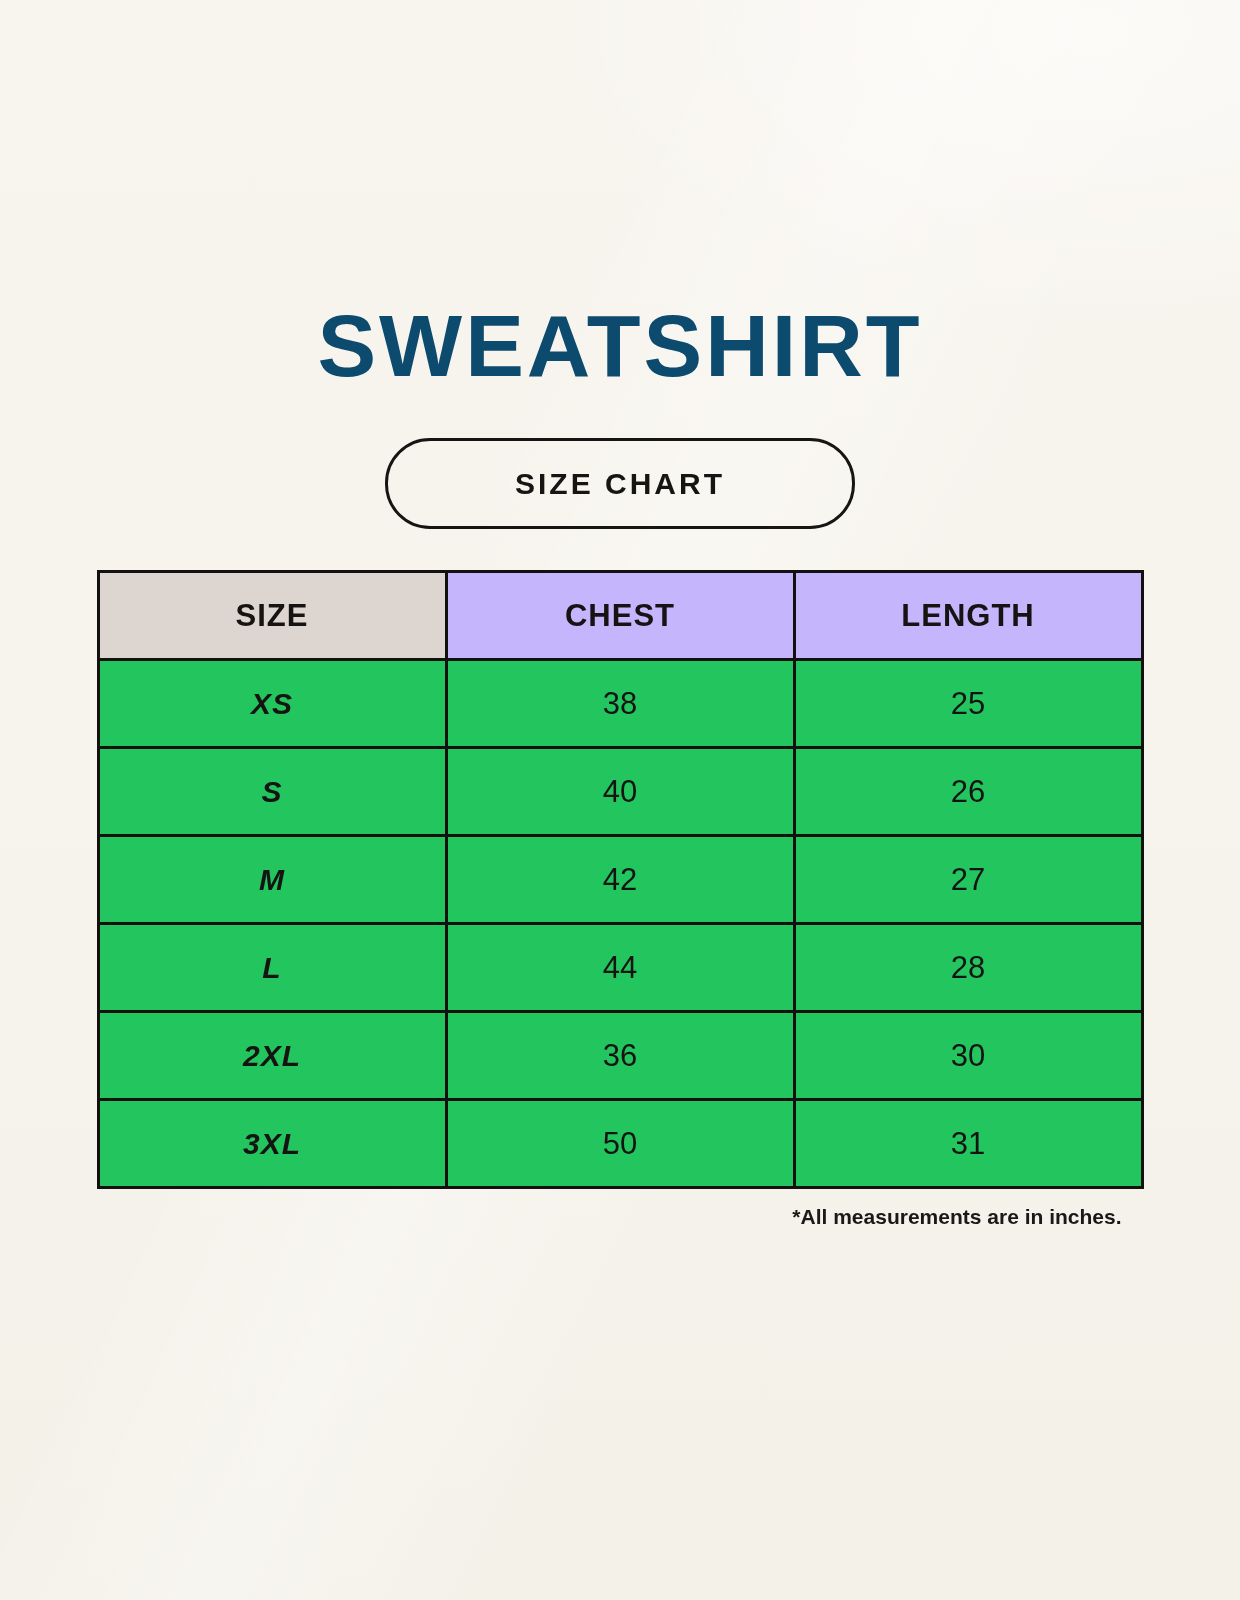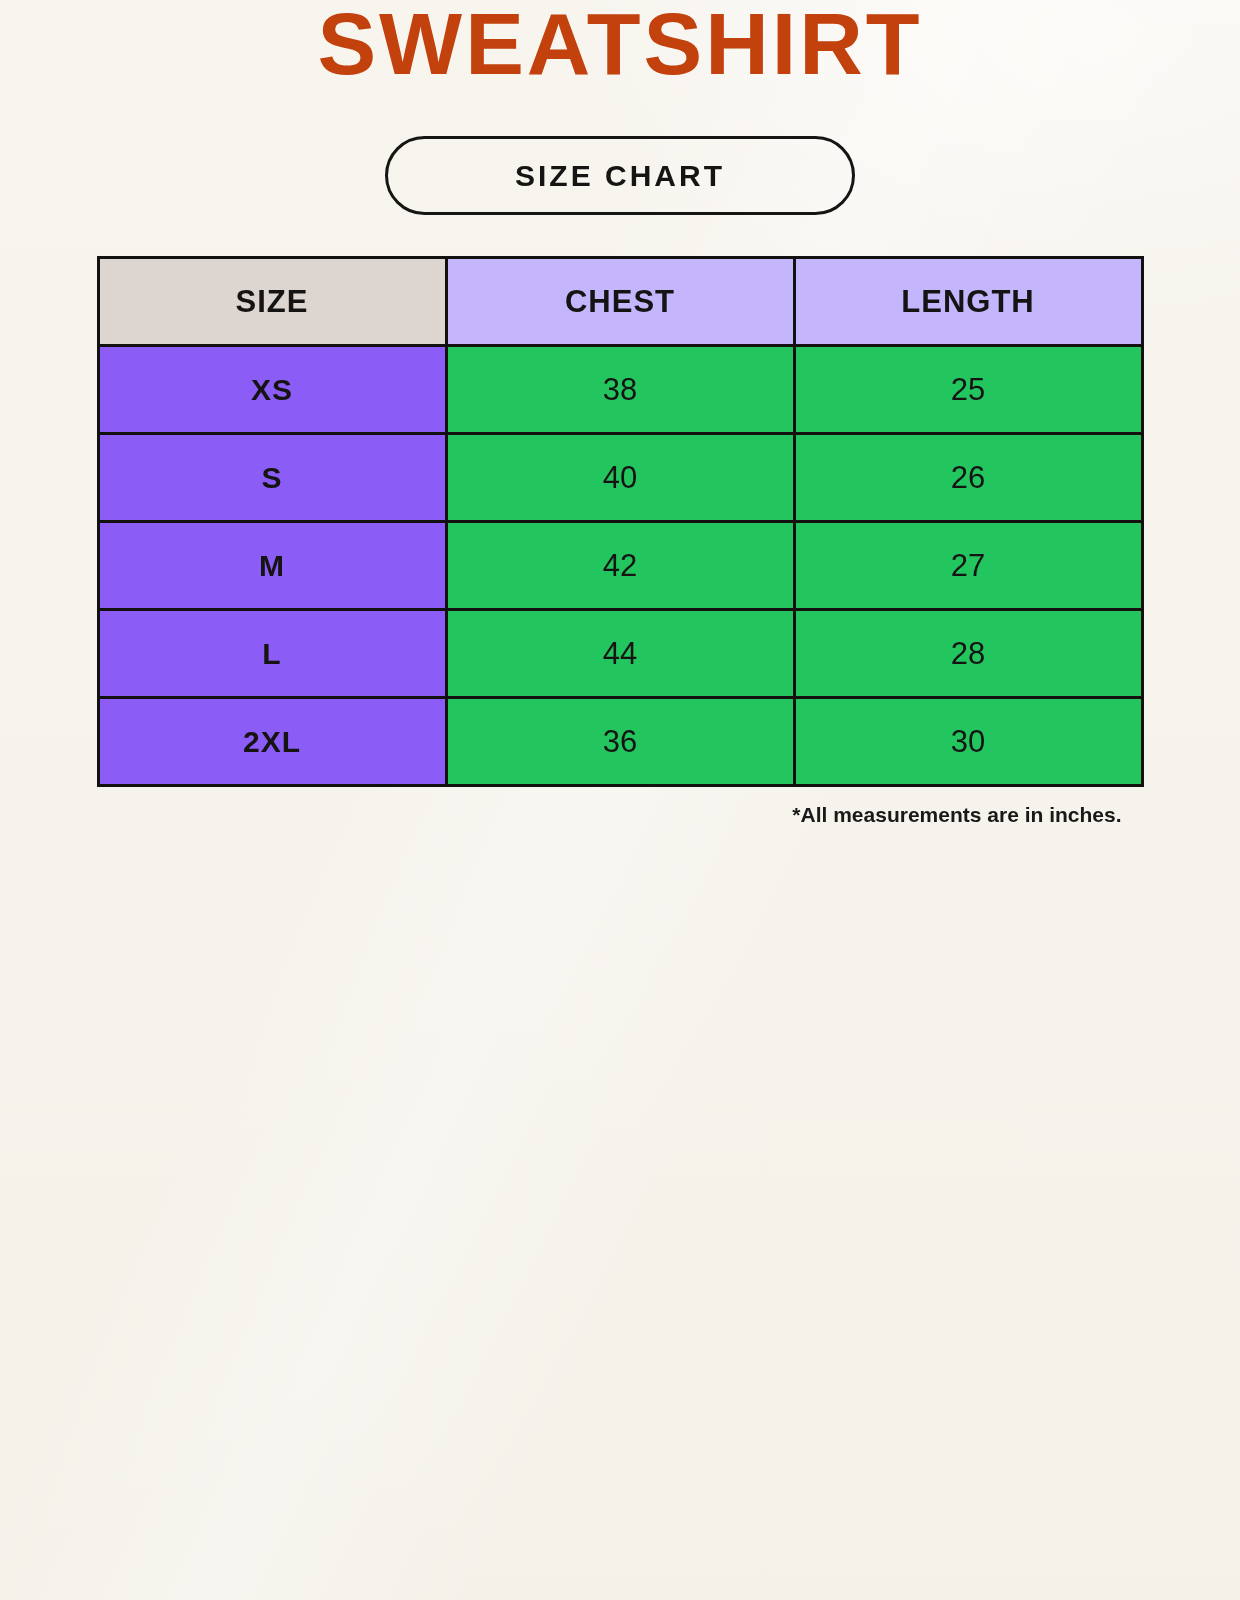--- a/index.html
+++ b/index.html
@@ -18,31 +18,32 @@
       radial-gradient(ellipse 900px 500px at 88% 2%, rgba(255,255,255,0.55), rgba(255,255,255,0) 60%),
       linear-gradient(115deg, rgba(255,255,255,0) 35%, rgba(255,255,255,0.30) 48%, rgba(255,255,255,0) 62%),
       linear-gradient(180deg, #f8f5ef 0%, #f6f3ec 55%, #f4f1e9 100%);
   }
   .page {
     width: 100%;
     height: 100%;
   }
   .page-title {
     margin: 0;
+    padding-top: 302px;
     text-align: center;
     font-size: 88px;
     line-height: 1.0;
     font-weight: 700;
     letter-spacing: 3px;
-    color: #c2410c;
+    color: #0c4a6e;
   }
   .pill-button {
     box-sizing: border-box;
     width: 470px;
-    height: 79px;
+    height: 91px;
     margin: 48px auto 0 auto;
     border: 3px solid #161514;
     border-radius: 45px;
     background: transparent;
     display: flex;
     align-items: center;
     justify-content: center;
   }
   .pill-button span {
     font-size: 30px;
@@ -71,24 +72,25 @@
     font-weight: 700;
     letter-spacing: 1px;
   }
   th.th-pink {
     background: #c4b5fd;
     font-size: 31px;
     font-weight: 700;
     letter-spacing: 1px;
   }
   td.size-cell {
-    background: #8b5cf6;
+    background: #22c55e;
     font-size: 30px;
     font-weight: 700;
     letter-spacing: 1px;
+    font-style: italic;
   }
   td.value-cell {
     background: #22c55e;
     font-size: 31px;
     font-weight: 400;
   }
   .footnote {
     width: 1047px;
     margin: 10px auto 12px auto;
     text-align: right;
@@ -137,18 +139,23 @@
       <tr>
         <td class="size-cell">L</td>
         <td class="value-cell">44</td>
         <td class="value-cell">28</td>
       </tr>
       <tr>
         <td class="size-cell">2XL</td>
         <td class="value-cell">36</td>
         <td class="value-cell">30</td>
       </tr>
+      <tr>
+        <td class="size-cell">3XL</td>
+        <td class="value-cell">50</td>
+        <td class="value-cell">31</td>
+      </tr>
     </tbody>
   </table>
 
   <div class="footnote">*All measurements are in inches.</div>
 
 </div>
 
 </body></html>

